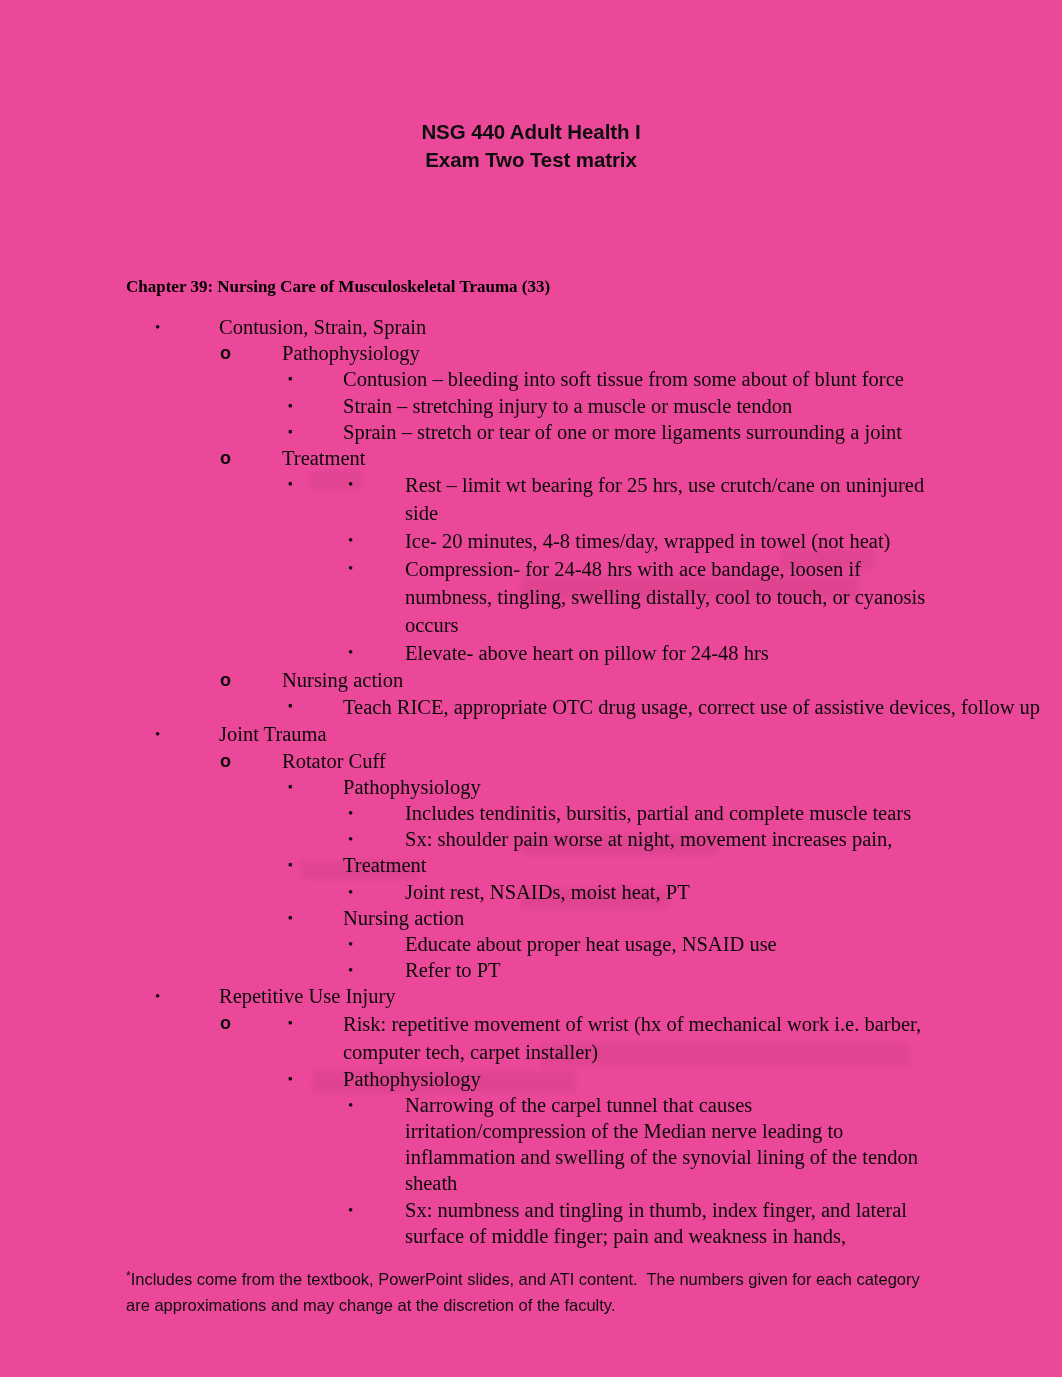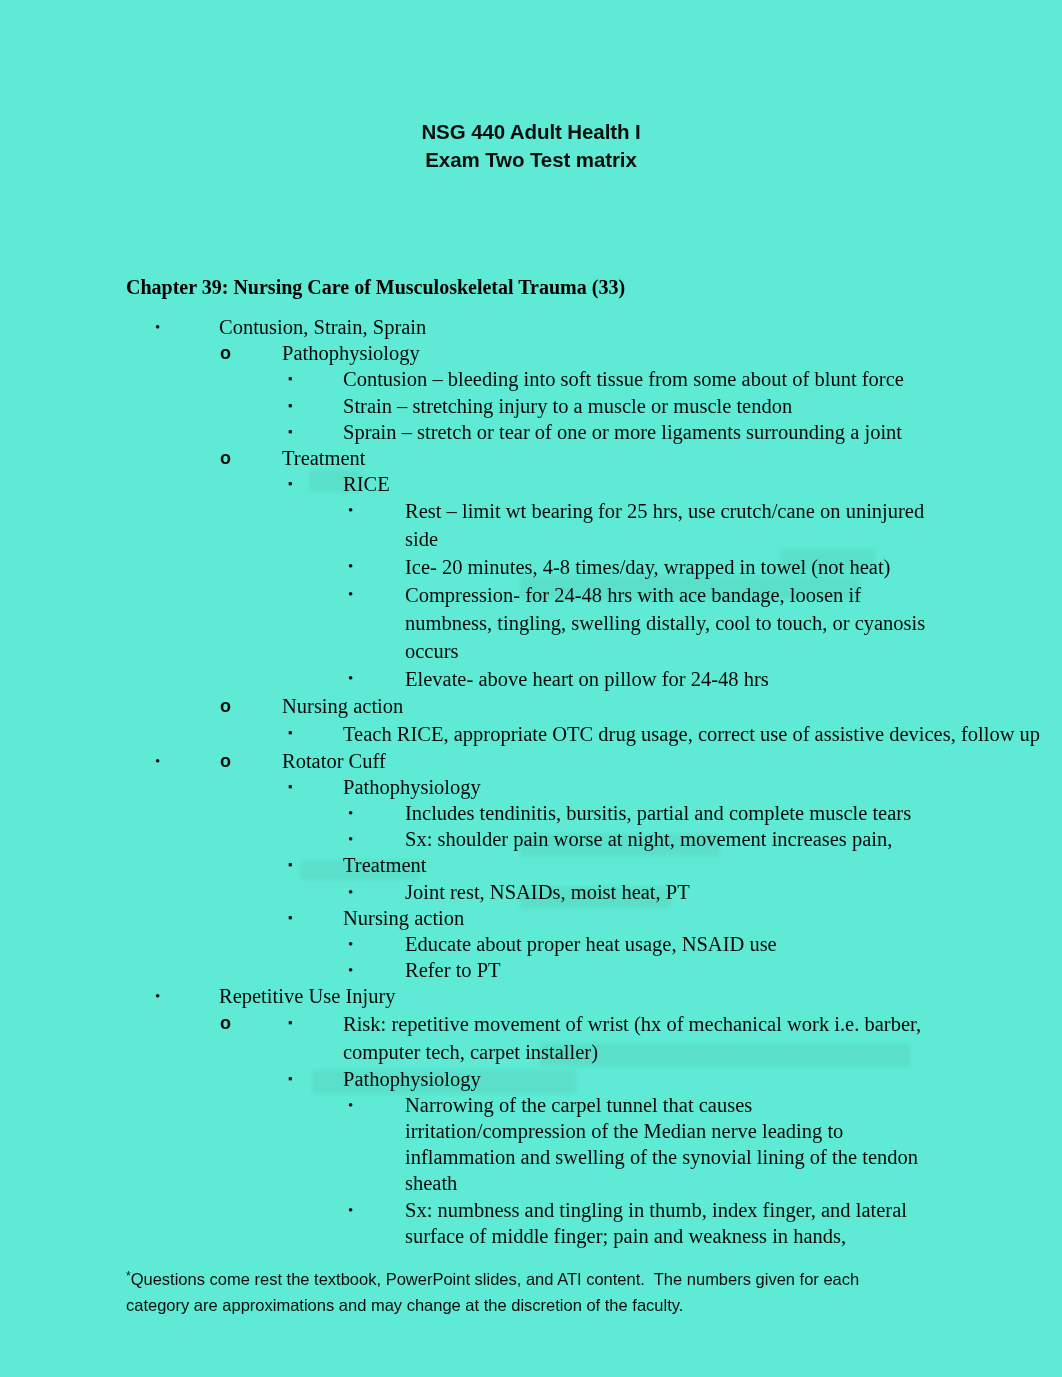--- a/index.html
+++ b/index.html
@@ -4,21 +4,21 @@
 <style>
   html, body {
     margin: 0;
     padding: 0;
     background: #ffffff;
   }
   .page {
     position: relative;
     width: 1062px;
     height: 1377px;
-    background: #5eead4;
+    background: #ec4899;
     overflow: hidden;
     font-family: "Liberation Serif", "DejaVu Serif", serif;
     color: #000000;
   }
 
   
   .title-block {
     position: absolute;
     left: 0;
     top: 118px;
@@ -33,21 +33,21 @@
   }
   .title-line { display: block; white-space: pre; }
 
   
   .chapter-heading {
     position: absolute;
     left: 126px;
     top: 274px;
     font-family: "Liberation Serif", "DejaVu Serif", serif;
     font-weight: bold;
-    font-size: 20px;
+    font-size: 17px;
     line-height: 26px;
     white-space: pre;
     color: #000000;
   }
 
   
   .outline {
     position: absolute;
     left: 0;
     top: 314px;
@@ -166,21 +166,20 @@
       <span class="txt">Sprain – stretch or tear of one or more ligaments surrounding a joint</span>
     </div>
 
     <div class="li lv2">
       <span class="marker">o</span>
       <span class="txt">Treatment</span>
     </div>
 
     <div class="li lv3">
       <span class="marker">▪</span>
-      <span class="txt">RICE</span>
     </div>
 
     <div class="li lv4 loose w-short">
       <span class="marker">•</span>
       <span class="txt">Rest – limit wt bearing for 25 hrs, use crutch/cane on uninjured side</span>
     </div>
 
     <div class="li lv4 loose">
       <span class="marker">•</span>
       <span class="txt">Ice- 20 minutes, 4-8 times/day, wrapped in towel (not heat)</span>
@@ -201,20 +200,21 @@
       <span class="txt">Nursing action</span>
     </div>
 
     <div class="li lv3 loose">
       <span class="marker">▪</span>
       <span class="txt">Teach RICE, appropriate OTC drug usage, correct use of assistive devices, follow up</span>
     </div>
 
     <div class="li lv1">
       <span class="marker">•</span>
+      <span class="txt">Joint Trauma</span>
     </div>
 
     <div class="li lv2">
       <span class="marker">o</span>
       <span class="txt">Rotator Cuff</span>
     </div>
 
     <div class="li lv3">
       <span class="marker">▪</span>
       <span class="txt">Pathophysiology</span>
@@ -279,15 +279,15 @@
       <span class="txt">Narrowing of the carpel tunnel that causes irritation/compression of the Median nerve leading to inflammation and swelling of the synovial lining of the tendon sheath</span>
     </div>
 
     <div class="li lv4 w-narrow">
       <span class="marker">•</span>
       <span class="txt">Sx: numbness and tingling in thumb, index finger, and lateral surface of middle finger; pain and weakness in hands,</span>
     </div>
 
   </div>
 
-  <div class="footer-note"><span class="star">*</span><span class="body">Questions come rest the textbook, PowerPoint slides, and ATI content.  The numbers given for each category are approximations and may change at the discretion of the faculty.</span></div>
+  <div class="footer-note"><span class="star">*</span><span class="body">Includes come from the textbook, PowerPoint slides, and ATI content.  The numbers given for each category are approximations and may change at the discretion of the faculty.</span></div>
 
 </div>
 
 </body></html>

